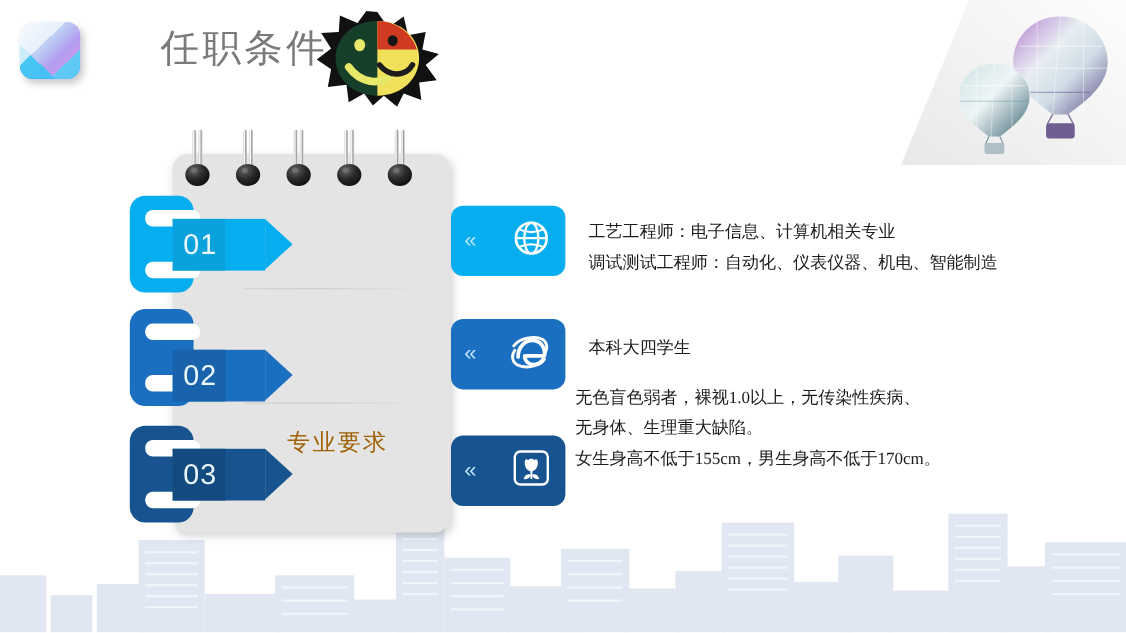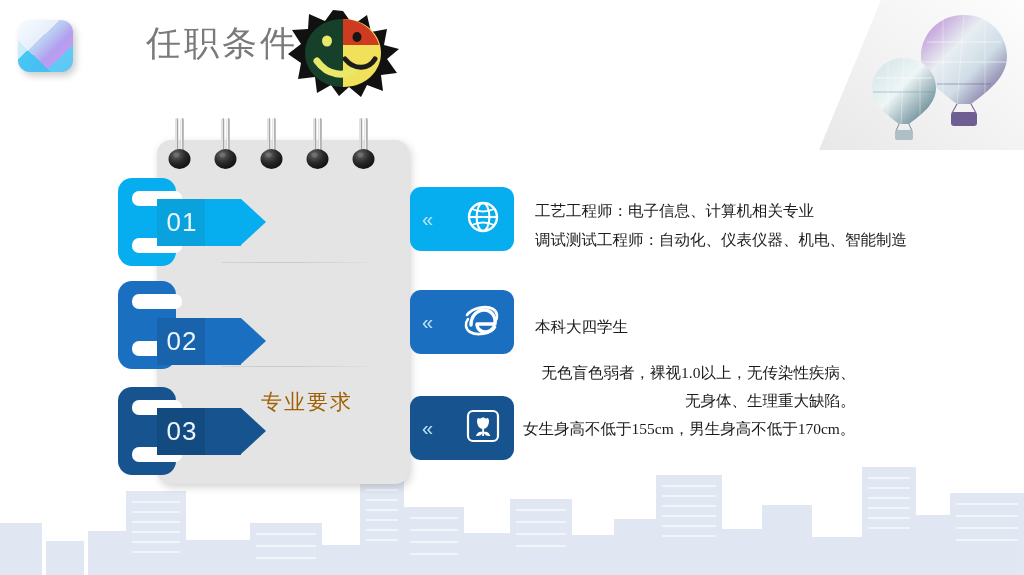--- a/index.html
+++ b/index.html
@@ -97,22 +97,22 @@
   }
   .pill .glyph { position:absolute; right:14px; top:50%; transform:translateY(-50%); }
 
   
   .textblock {
     position:absolute; z-index:4; color:#1b1b1b;
     font-size:15.5px; line-height:29px;
     font-family:"Liberation Serif","DejaVu Serif",serif;
   }
   .tb1 { left:535px; top:196px; }
-  .tb2 { left:535px; top:312px;text-align:center; }
-  .tb3 { left:523px; top:359px; line-height:28px;text-align:right; }
+  .tb2 { left:535px; top:302px;text-align:center; }
+  .tb3 { left:523px; top:348px; line-height:28px; }
 </style>
 </head>
 <body>
 
 <svg class="skyline" viewBox="0 0 1024 130" preserveAspectRatio="none">
   <g fill="#dfe6f2" opacity="0.95">
     <rect x="0" y="78" width="42" height="52"></rect>
     <rect x="46" y="96" width="38" height="34"></rect>
     <rect x="88" y="86" width="58" height="44"></rect>
     <rect x="126" y="46" width="60" height="84"></rect>

